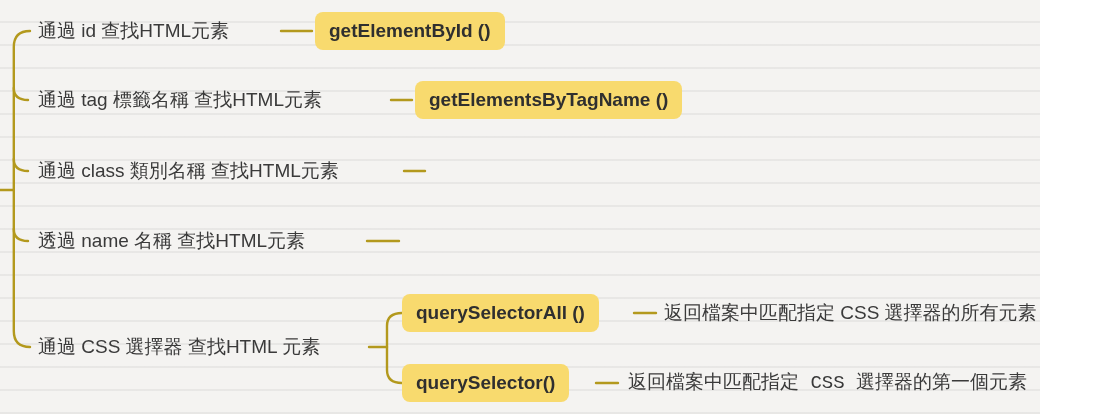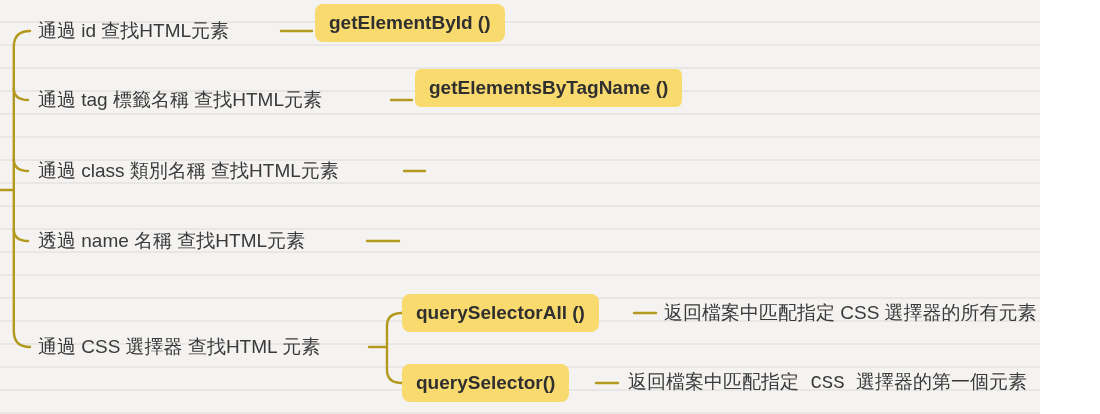--- a/index.html
+++ b/index.html
@@ -82,21 +82,21 @@
     <path d="M 634 313 L 656 313"></path>
     <path d="M 596 383 L 618 383"></path>
   </svg>
 
   <div class="topic-label" style="left:38px; top:17px;">通過 id 查找HTML元素</div>
   <div class="topic-label" style="left:38px; top:86px;">通過 tag 標籤名稱 查找HTML元素</div>
   <div class="topic-label" style="left:38px; top:157px;">通過 class 類別名稱 查找HTML元素</div>
   <div class="topic-label" style="left:38px; top:227px;">透過 name 名稱 查找HTML元素</div>
   <div class="topic-label" style="left:38px; top:333px;">通過 CSS 選擇器 查找HTML 元素</div>
 
-  <div class="node" style="left:315px; top:4px;">getElementById ()</div>
-  <div class="node" style="left:415px; top:69px;border-radius:6px;">getElementsByTagName ()</div>
+  <div class="node" style="left:315px; top:12px;">getElementById ()</div>
+  <div class="node" style="left:415px; top:81px;">getElementsByTagName ()</div>
   <div class="node" style="left:402px; top:294px;">querySelectorAll ()</div>
   <div class="node" style="left:402px; top:364px;">querySelector()</div>
 
   <div class="annotation" style="left:664px; top:299px;">返回檔案中匹配指定 CSS 選擇器的所有元素</div>
   <div class="annotation" style="left:628px; top:369px;font-family:Liberation Mono, monospace;">返回檔案中匹配指定 CSS 選擇器的第一個元素</div>
 
 </div>
 
 </body></html>

